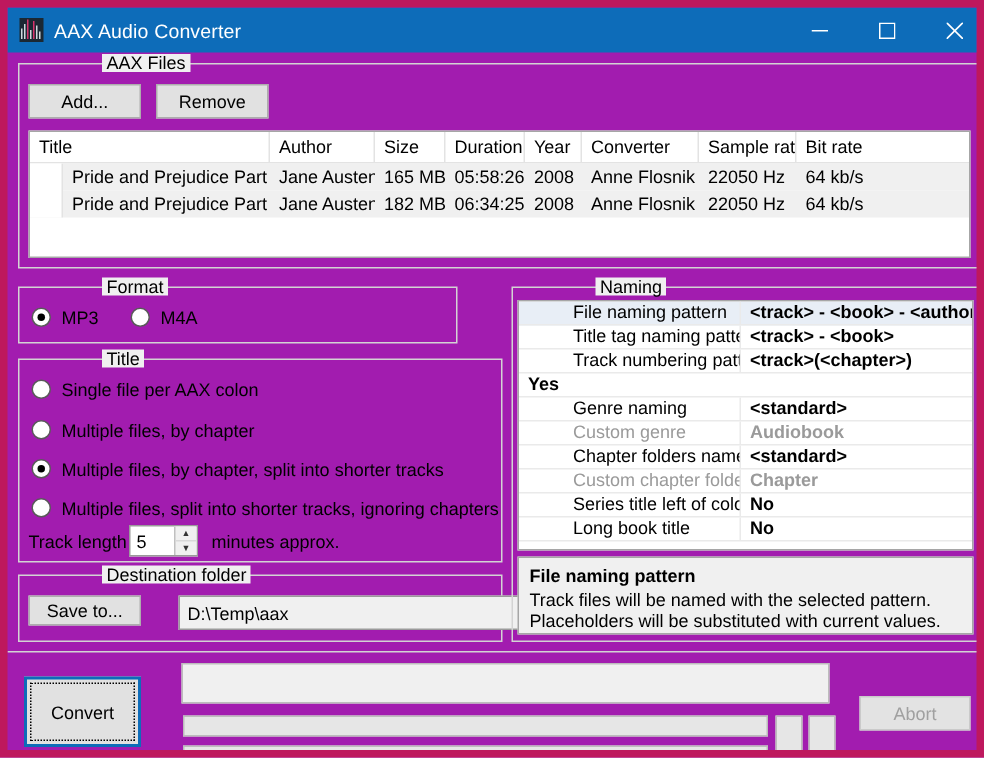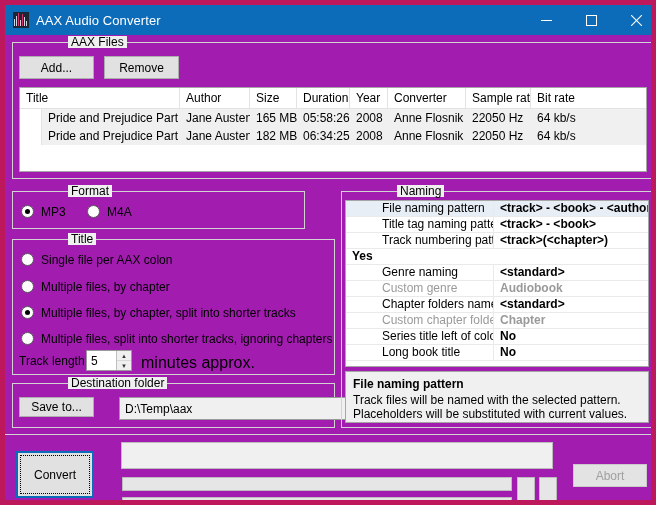--- a/index.html
+++ b/index.html
@@ -367,21 +367,21 @@
   </div>
 
   <div style="position:absolute; left:14px; top:349px; font-size:12px;">Track length</div>
   <div class="spin" style="left:81px; top:345px; width:46px; height:21px;">
     <div class="val">5</div>
     <div class="arrows">
       <div>▲</div>
       <div>▼</div>
     </div>
   </div>
-  <div style="position:absolute; left:136px; top:349px; font-size:16px;">minutes approx.</div>
+  <div style="position:absolute; left:136px; top:349px; font-size:12px;">minutes approx.</div>
 
   <div class="group" style="left:7px; top:378px; width:323px; height:45px;">
     <div class="legend">Destination folder</div>
   </div>
   <div class="btn" style="position:absolute; left:14px; top:392px; width:75px; height:20px;">
     <span>Save to...</span>
   </div>
   <div class="textbox" style="left:114px; top:392px; width:252px; height:23px;">
     <span>D:\Temp\aax</span>
   </div>

